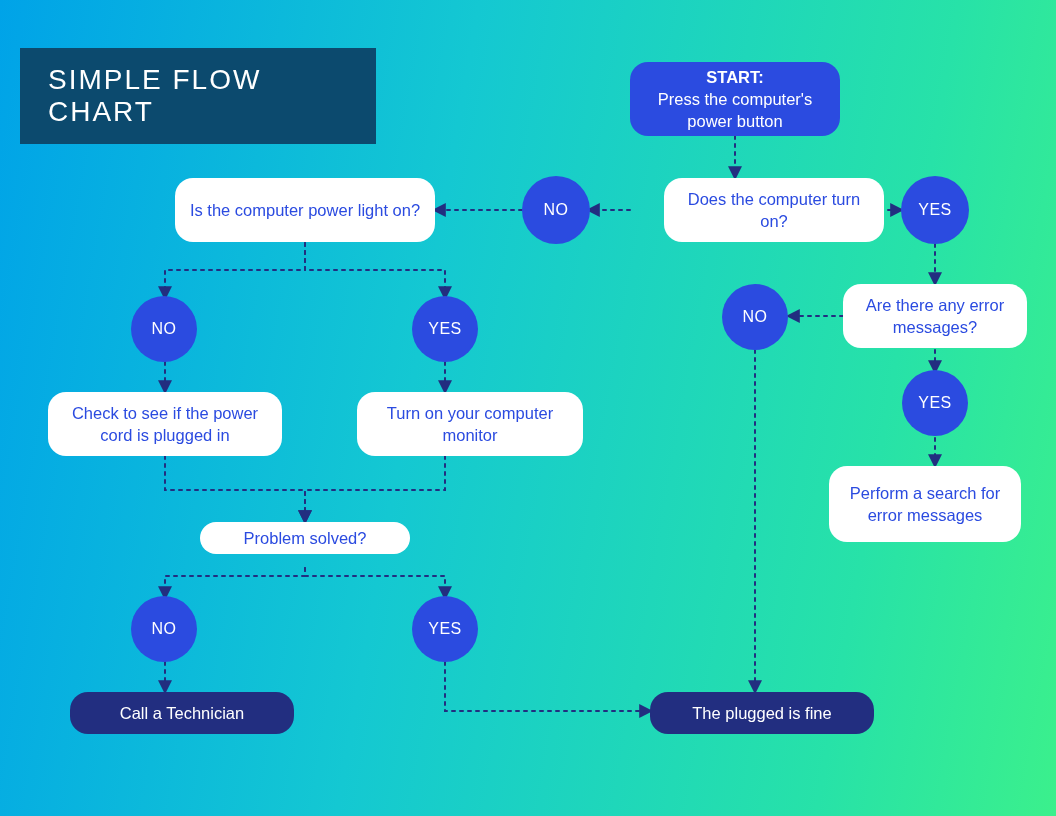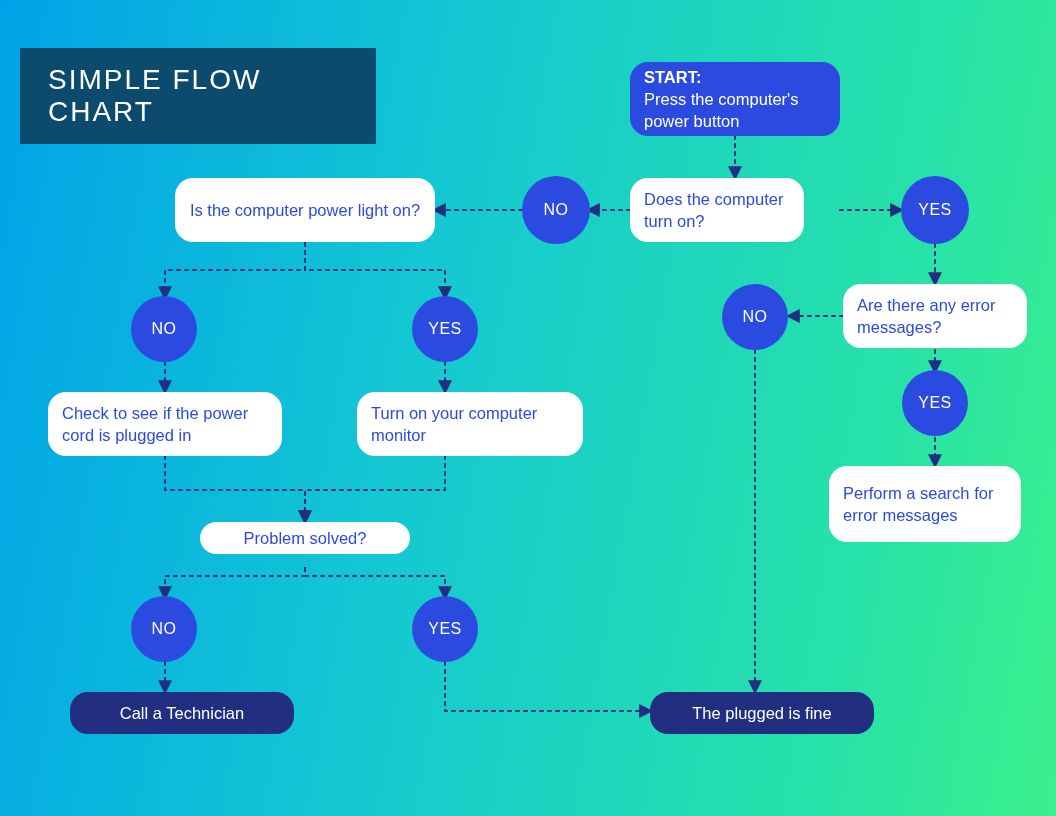--- a/index.html
+++ b/index.html
@@ -34,21 +34,21 @@
     letter-spacing: 2px;
   }
   .box {
     position: absolute;
     background: #FFFFFF;
     color: #2B4BE0;
     border-radius: 18px;
     display: flex;
     align-items: center;
     justify-content: center;
-    text-align: left;
+    text-align: center;
     font-size: 16.5px;
     line-height: 1.35;
     padding: 10px 14px;
     box-sizing: border-box;
     font-weight: 500;
   }
   .box.start {
     background: #2B4BE0;
     color: #FFFFFF;
     font-weight: 400;
@@ -136,21 +136,21 @@
     </g>
   </svg>
 
   <div class="box start" style="left:630px; top:62px; width:210px; height:74px;">
     <div>
       <span class="start-label">START:</span>
       <span>Press the computer's power button</span>
     </div>
   </div>
 
-  <div class="box" style="left:630px; top:178px; width:174px; height:64px;">
+  <div class="box" style="left:664px; top:178px; width:220px; height:64px;">
     <span>Does the computer turn on?</span>
   </div>
 
   <div class="box" style="left:175px; top:178px; width:260px; height:64px;">
     <span>Is the computer power light on?</span>
   </div>
 
   <div class="box" style="left:843px; top:284px; width:184px; height:64px;">
     <span>Are there any error messages?</span>
   </div>

